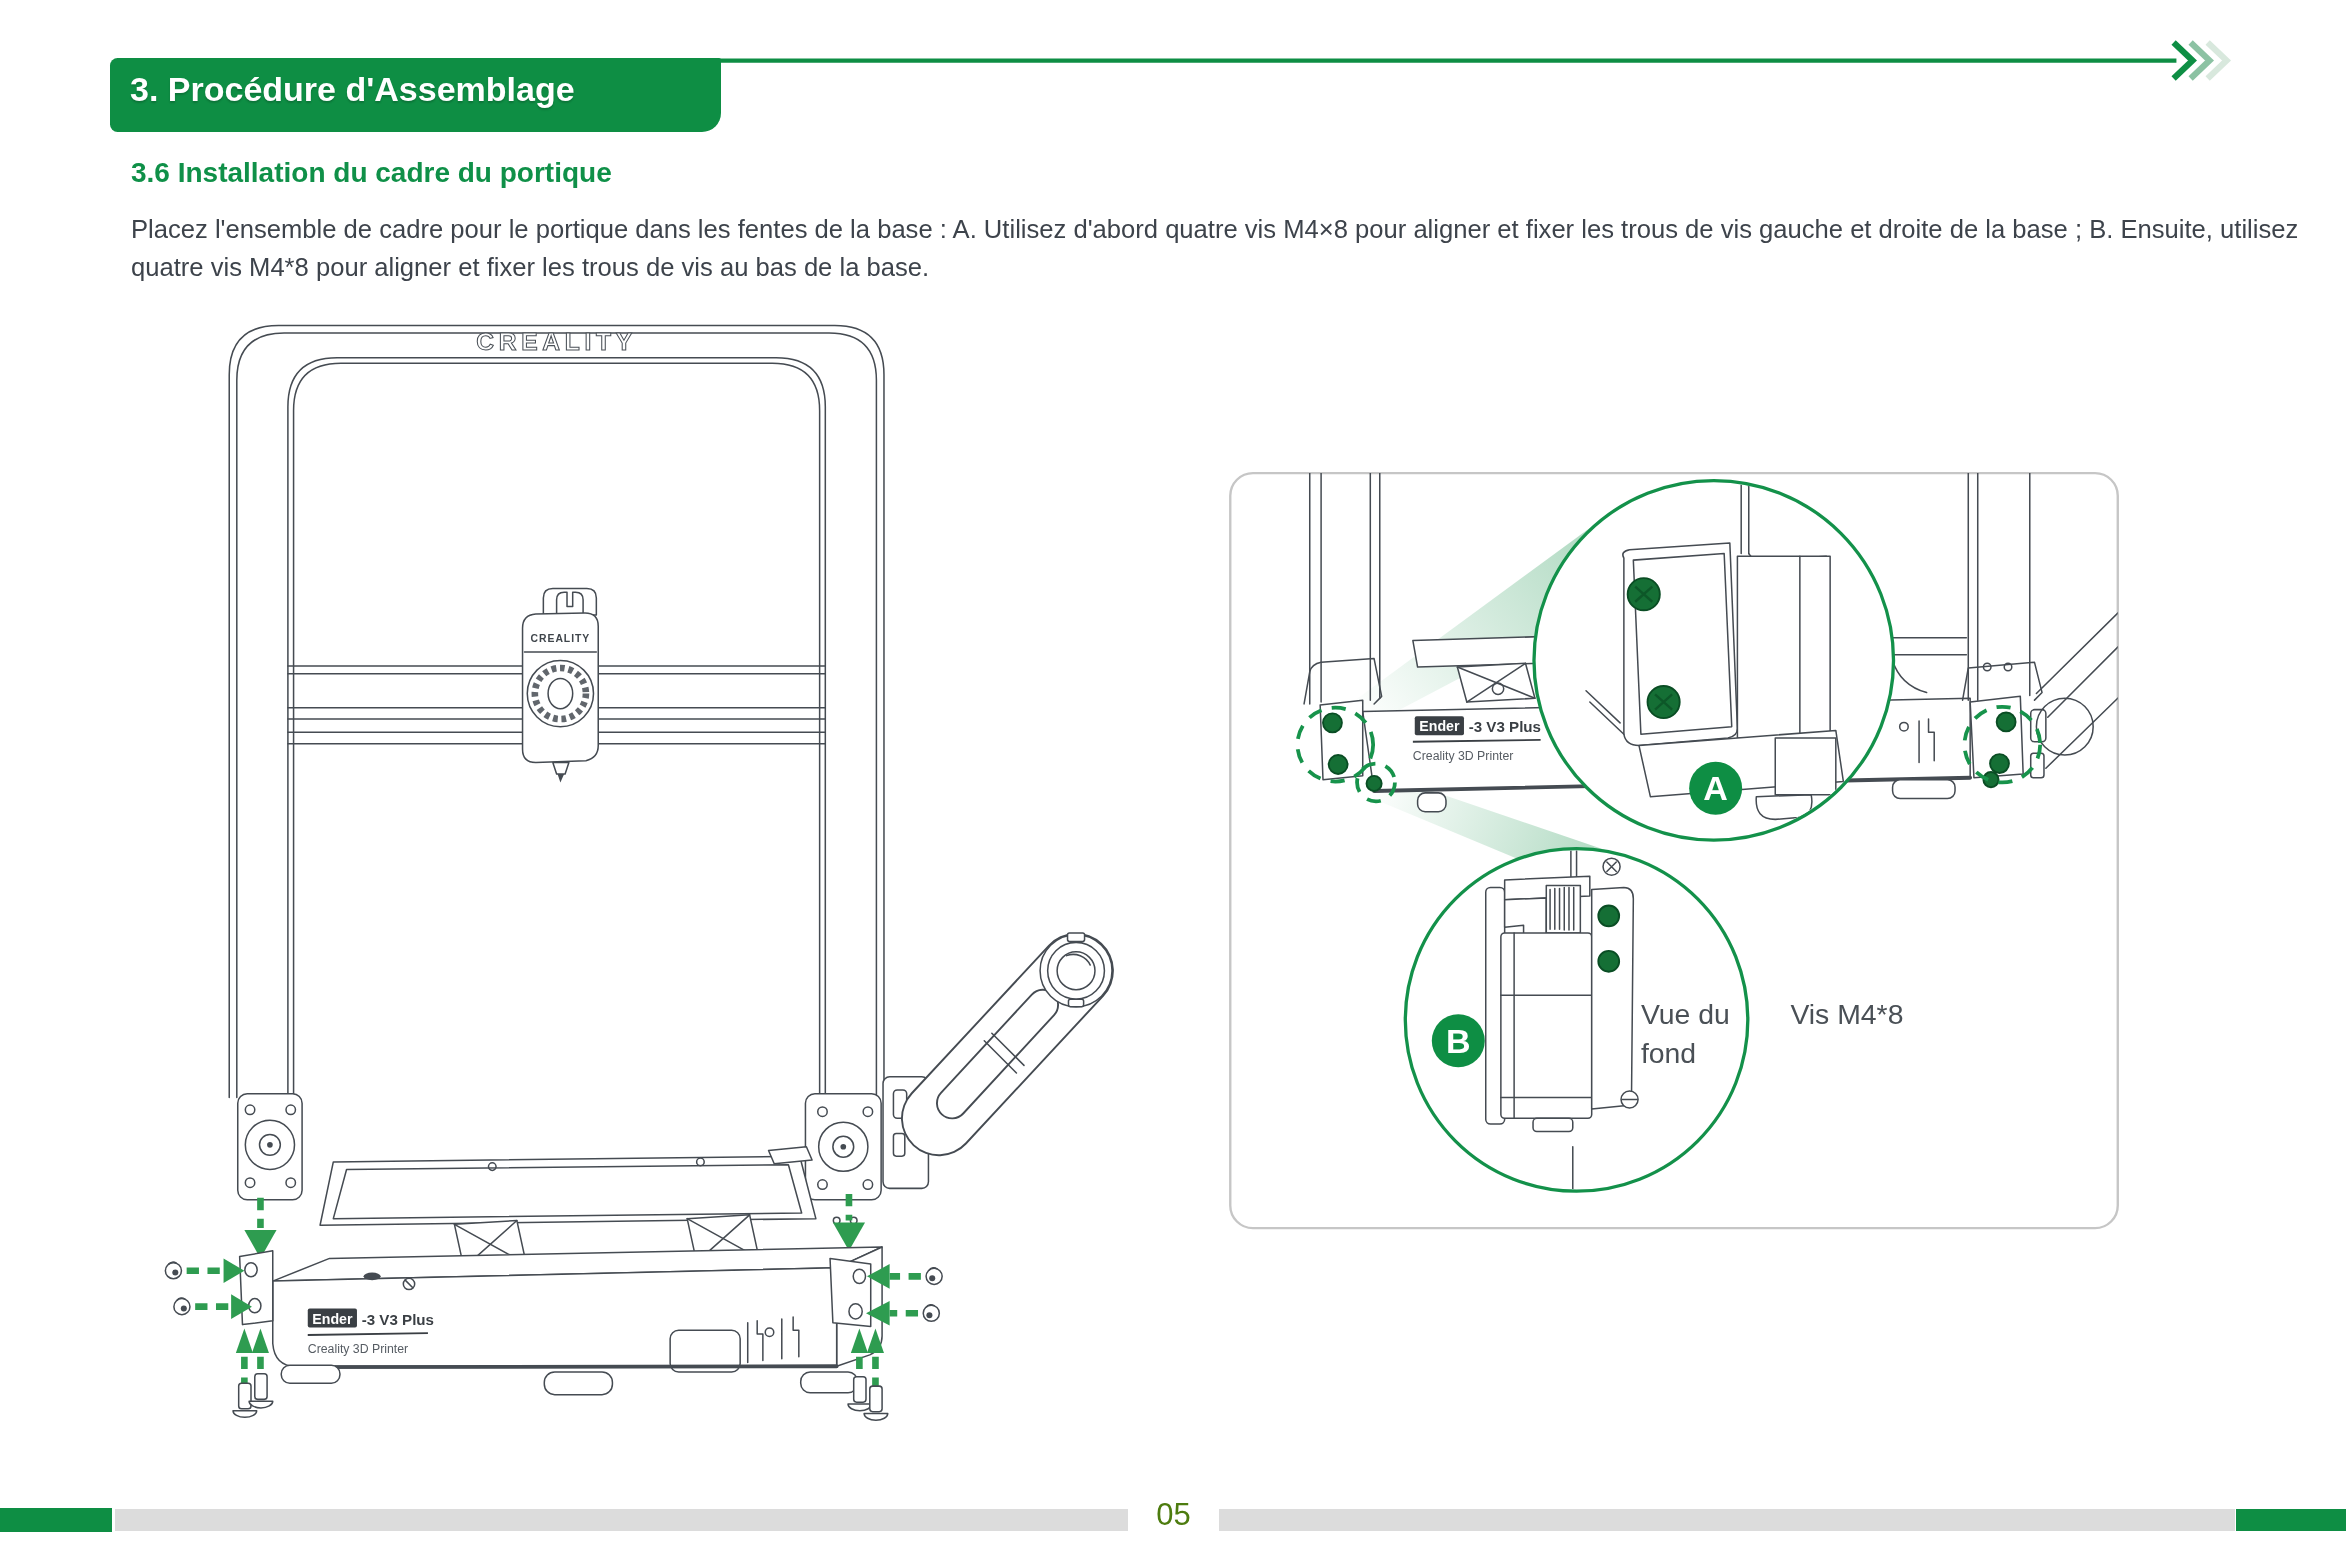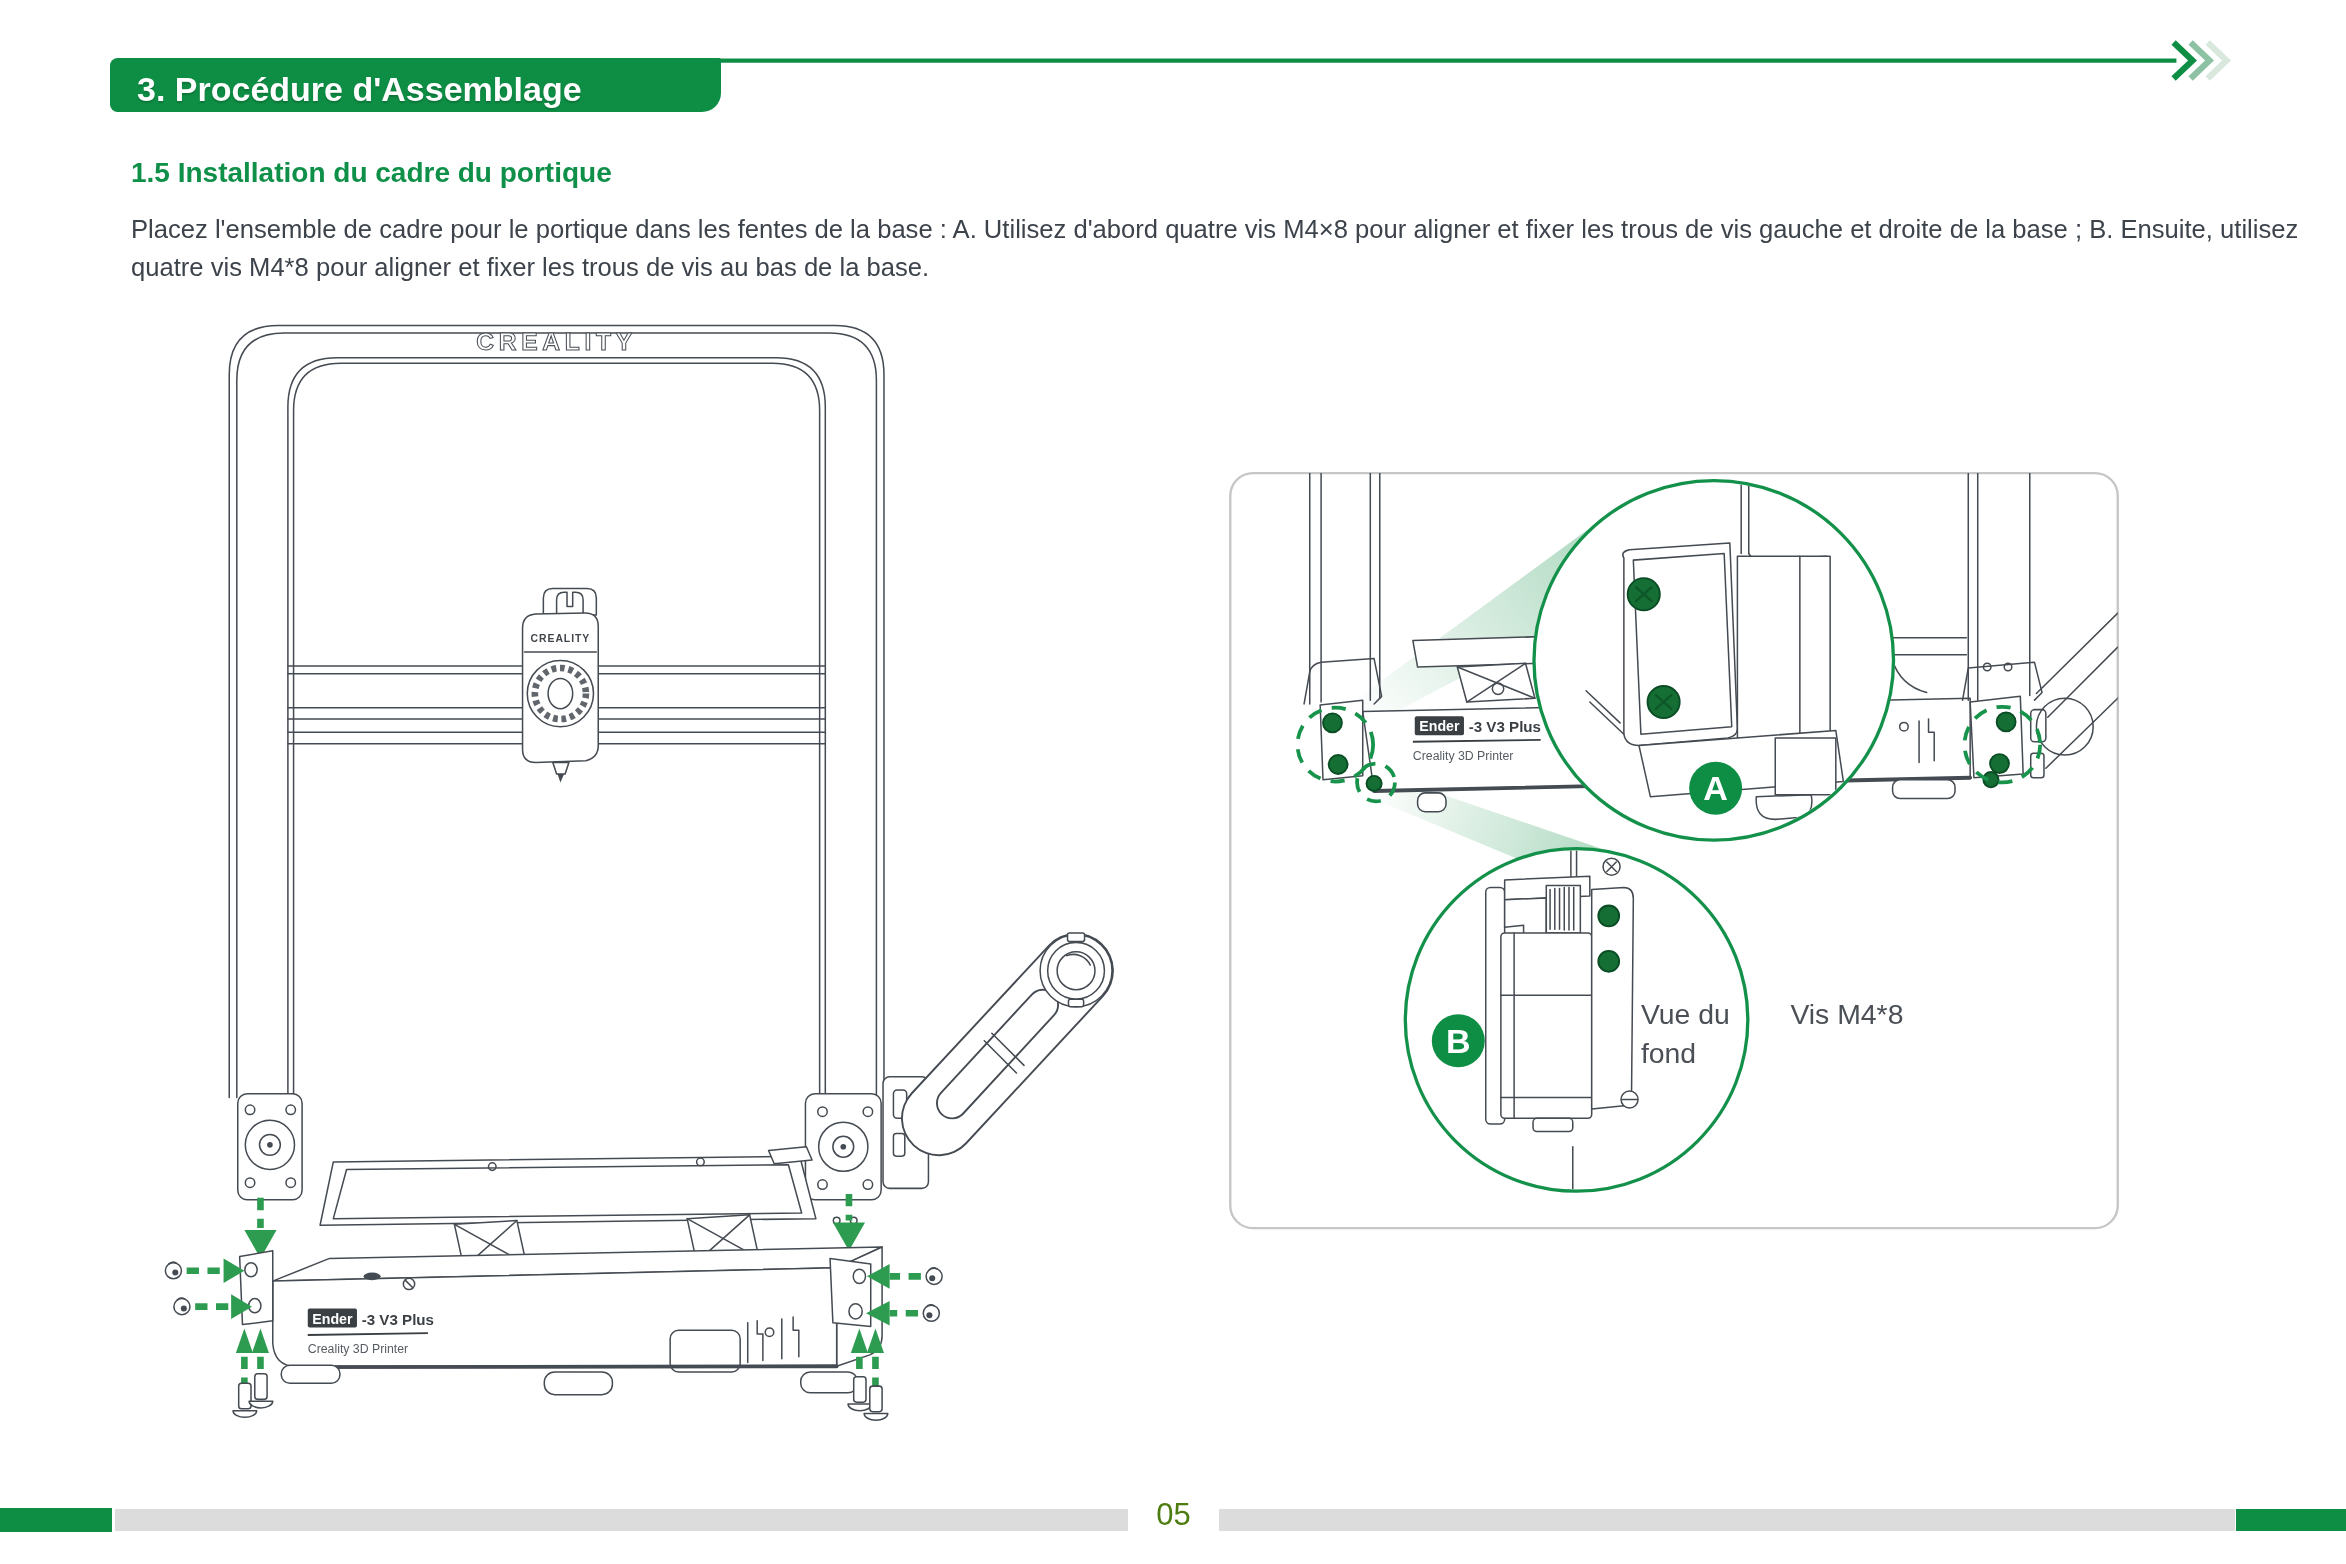--- a/index.html
+++ b/index.html
@@ -1,22 +1,22 @@
 <!DOCTYPE html>
 <html style="font-size:15px"><head>
 <meta charset="utf-8">
 <style>
   html,body{margin:0;padding:0;background:#ffffff;}
   #page{position:relative;width:2347px;height:1564px;background:#ffffff;overflow:hidden;
         font-family:"Liberation Sans", sans-serif;}
   #art{position:absolute;left:0;top:0;z-index:1;pointer-events:none;}
   .html-layer{position:absolute;z-index:2;}
-  #title-banner{left:110px;top:58px;width:611px;height:54px;background:#0E8E44;
+  #title-banner{left:110px;top:58px;width:611px;height:74px;background:#0E8E44;
         border-radius:7.6px 1.9px 19px 7.6px;color:#ffffff;font-size:34px;font-weight:bold;
-        line-height:62px;padding-left:27px;box-sizing:border-box;
+        line-height:62px;padding-left:20px;box-sizing:border-box;
         text-shadow:0 1.9px 1.9px rgba(0,0,0,0.18);}
   #section-heading{left:131px;top:157px;font-size:28px;font-weight:bold;color:#0F9048;}
   #body-text{left:131px;top:210px;width:2219px;font-size:25.6px;line-height:38px;color:#3D434B;}
   #page-number{left:1132px;top:1497px;width:83px;text-align:center;font-size:31px;color:#4d7c0f;}
   .bar{position:absolute;z-index:2;height:22px;top:1509px;}
   #footer-green-left{left:0;width:112px;background:#0E8E44;top:1508px;height:24px;}
   #footer-gray-left{left:115px;width:1013px;background:#DCDCDC;}
   #footer-gray-right{left:1219px;width:1016px;background:#DCDCDC;}
   #footer-green-right{left:2236px;width:111px;background:#0E8E44;}
   
@@ -31,21 +31,21 @@
   .badge{fill:#0E8E44;stroke:none;}
   .btxt{fill:#ffffff;font-family:"Liberation Sans",sans-serif;font-weight:bold;font-size:36px;text-anchor:middle;}
   .caption{fill:#4A5056;font-family:"Liberation Sans",sans-serif;font-size:30px;}
 </style>
 </head>
 <body>
 
 <div id="page">
 
   <div id="title-banner" class="html-layer">3. Procédure d'Assemblage</div>
-  <div id="section-heading" class="html-layer">1.5 Installation du cadre du portique</div>
+  <div id="section-heading" class="html-layer">3.6 Installation du cadre du portique</div>
   <div id="body-text" class="html-layer">Placez l'ensemble de cadre pour le portique dans les fentes de la base : A. Utilisez d'abord quatre vis M4×8 pour aligner et fixer les trous de vis gauche et droite de la base ; B. Ensuite, utilisez quatre vis M4*8 pour aligner et fixer les trous de vis au bas de la base.</div>
   <div id="page-number" class="html-layer">05</div>
 
   <div id="footer-green-left" class="bar"></div>
   <div id="footer-gray-left" class="bar"></div>
   <div id="footer-gray-right" class="bar"></div>
   <div id="footer-green-right" class="bar"></div>
 
   <svg id="art" width="2347" height="1564" viewBox="0 0 2480 1653">
     <defs>

